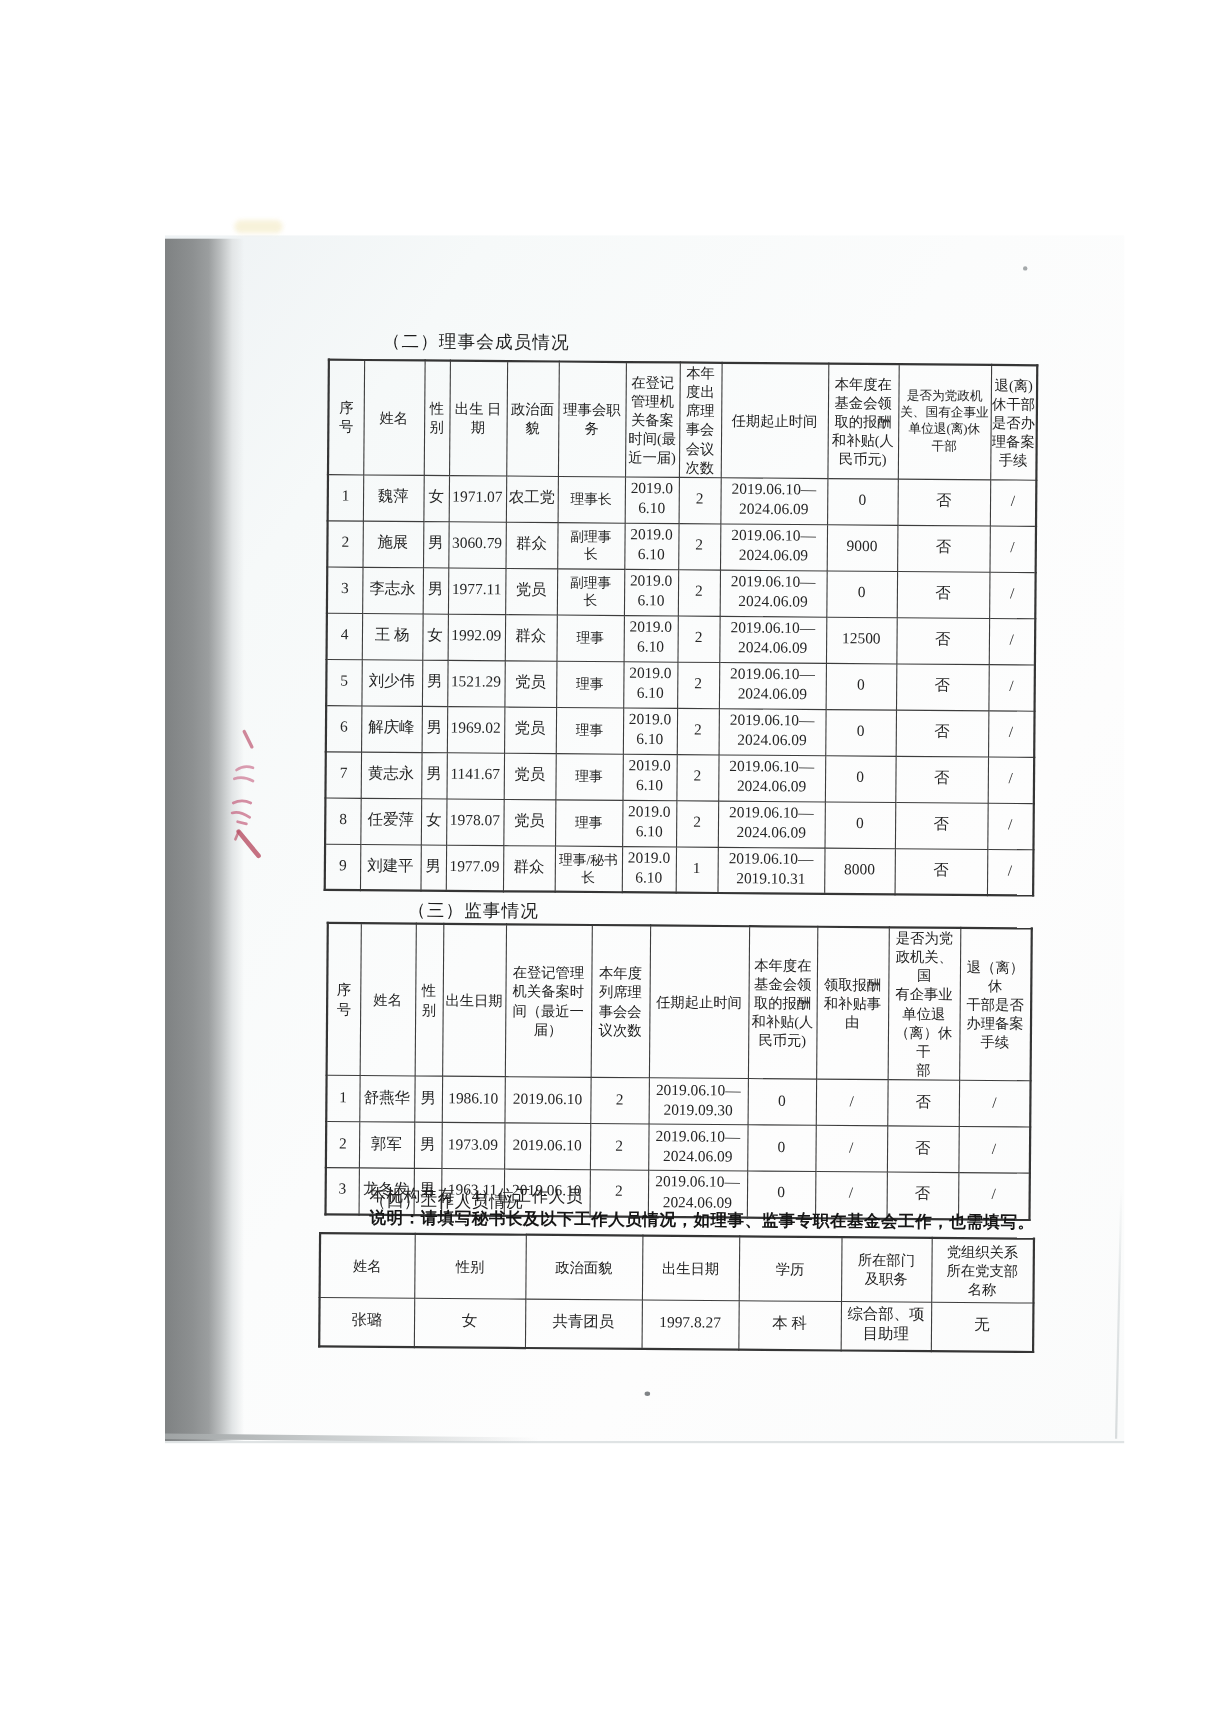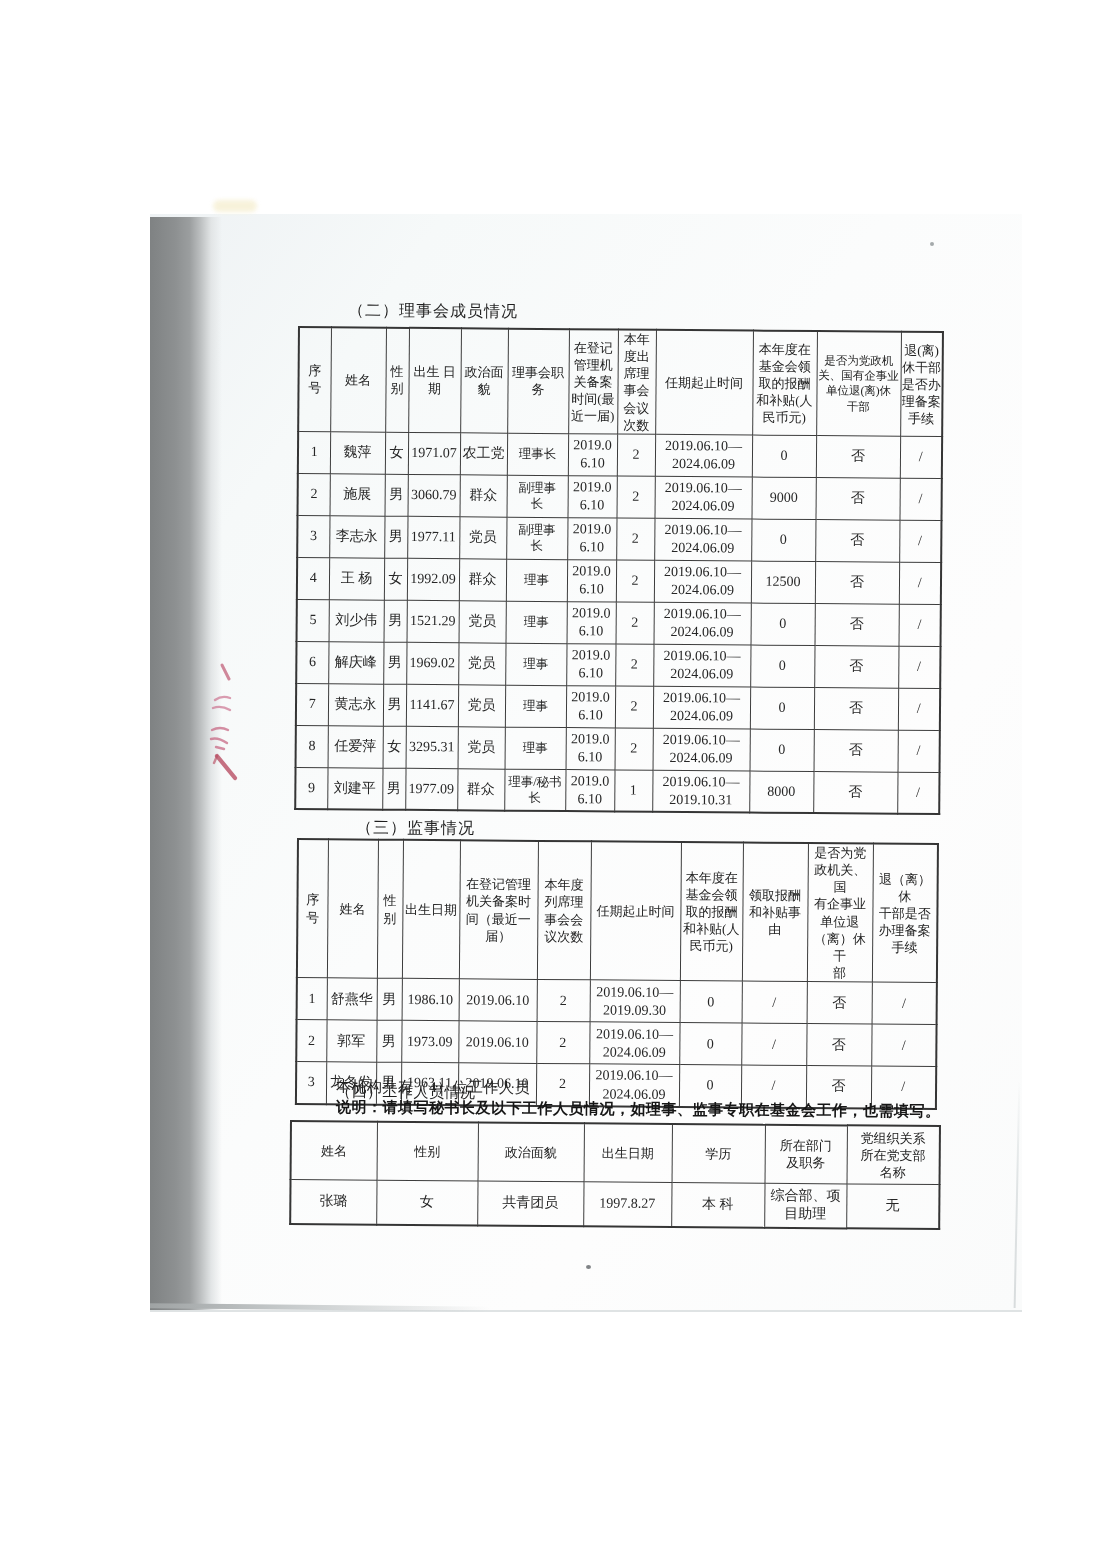--- a/index.html
+++ b/index.html
@@ -269,21 +269,21 @@
           <td>2019.06.10—
 2024.06.09</td>
           <td>0</td>
           <td>否</td>
           <td>/</td>
         </tr>
         <tr>
           <td>8</td>
           <td>任爱萍</td>
           <td>女</td>
-          <td>3295.31</td>
+          <td>1978.07</td>
           <td>党员</td>
           <td>理事</td>
           <td>2019.0
 6.10</td>
           <td>2</td>
           <td>2019.06.10—
 2024.06.09</td>
           <td>0</td>
           <td>否</td>
           <td>/</td>
@@ -301,21 +301,21 @@
           <td>1</td>
           <td>2019.06.10—
 2019.10.31</td>
           <td>8000</td>
           <td>否</td>
           <td>/</td>
         </tr>
       </tbody>
     </table>
 
-  <div class="abs sec-title" style="left:356px;top:818px;transform:rotate(0.45deg);">（三）监事情况</div>
+  <div class="abs sec-title" style="left:371px;top:818px;transform:rotate(0.45deg);">（三）监事情况</div>
 
   <table class="scan-tbl tbl-sup abs" style="left:297px;top:838px;width:640px;">
       <colgroup>
         <col style="width: 30px;">
         <col style="width: 50px;">
         <col style="width: 25px;">
         <col style="width: 57px;">
         <col style="width: 78px;">
         <col style="width: 53px;">
         <col style="width: 90px;">

